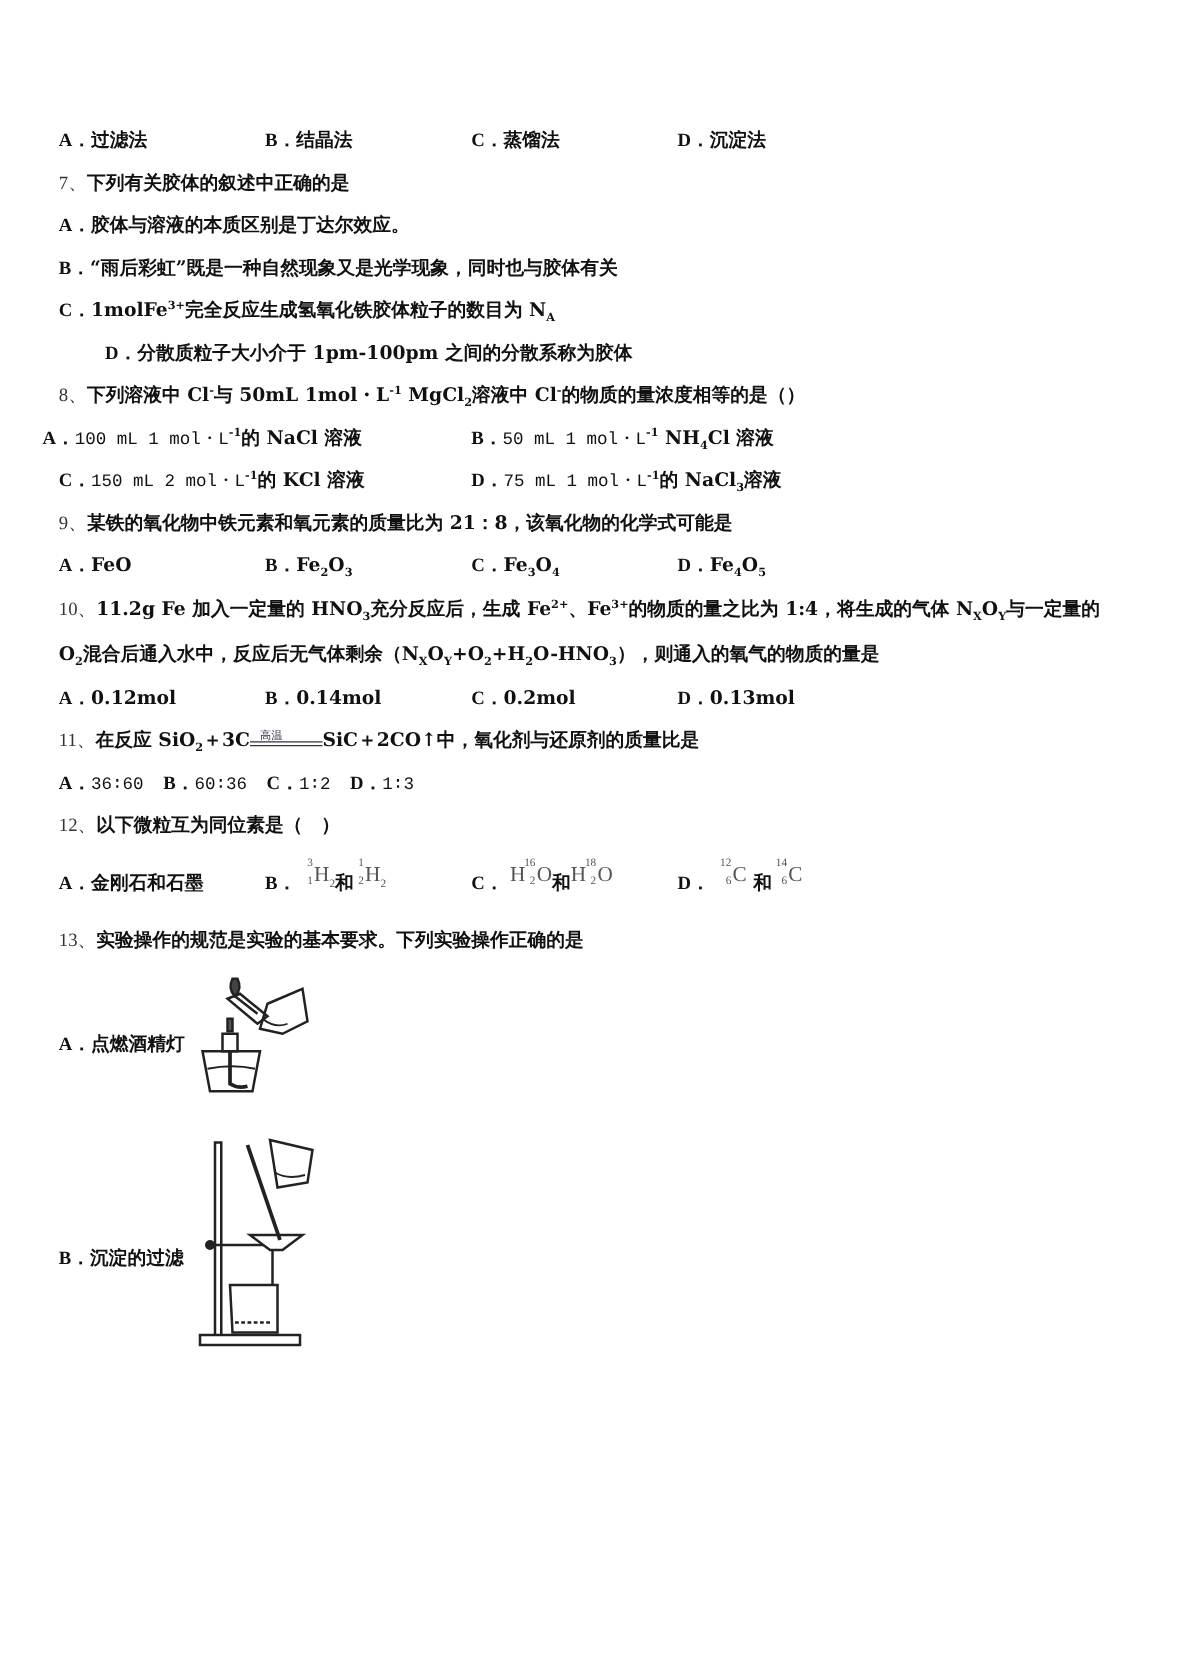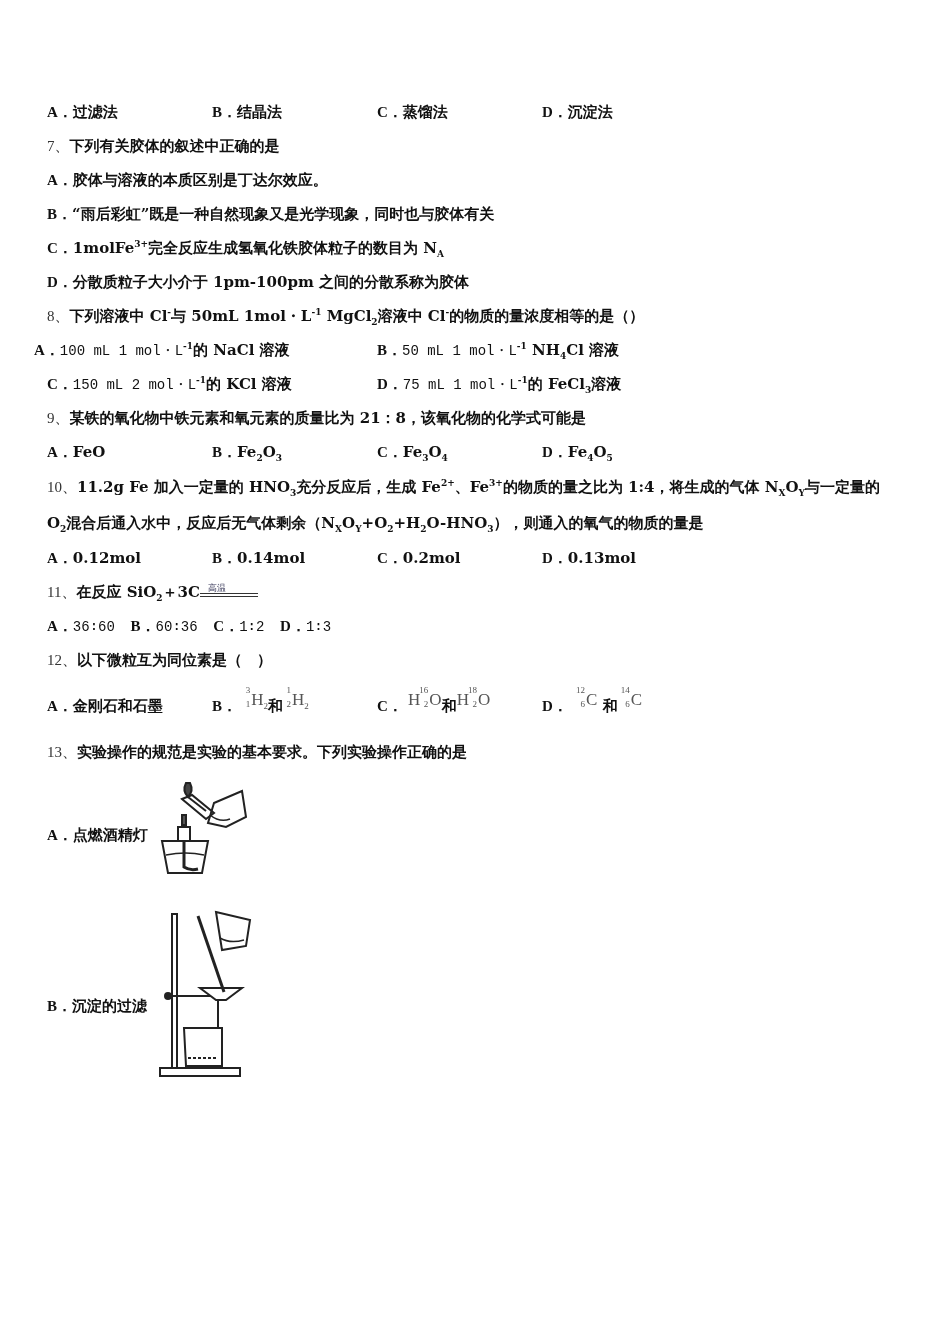--- a/index.html
+++ b/index.html
@@ -26,42 +26,42 @@
 
 <div class="opt" style="left:47px;top:102px;"><span class="lbl">A．</span><span>过滤法</span></div>
 <div class="opt" style="left:212px;top:102px;"><span class="lbl">B．</span><span>结晶法</span></div>
 <div class="opt" style="left:377px;top:102px;"><span class="lbl">C．</span><span>蒸馏法</span></div>
 <div class="opt" style="left:542px;top:102px;"><span class="lbl">D．</span><span>沉淀法</span></div>
 
 <div class="line" style="top:136px;"><span class="qn">7、</span><span>下列有关胶体的叙述中正确的是</span></div>
 <div class="line" style="top:170px;"><span class="lbl">A．</span><span>胶体与溶液的本质区别是丁达尔效应。</span></div>
 <div class="line" style="top:204px;"><span class="lbl">B．</span><span>“雨后彩虹”既是一种自然现象又是光学现象，同时也与胶体有关</span></div>
 <div class="line" style="top:238px;"><span class="lbl">C．</span><span>1molFe</span><sup>3+</sup><span>完全反应生成氢氧化铁胶体粒子的数目为 N</span><sub>A</sub></div>
-<div class="line" style="top:272px;"><span class="lbl">D．</span><span>分散质粒子大小介于 1pm-100pm 之间的分散系称为胶体</span></div>
+<div class="line" style="top:272px;margin-left:37px;"><span class="lbl">D．</span><span>分散质粒子大小介于 1pm-100pm 之间的分散系称为胶体</span></div>
 
 <div class="line" style="top:306px;"><span class="qn">8、</span><span>下列溶液中 Cl</span><sup>-</sup><span>与 50mL 1mol・L</span><sup>-1</sup><span> MgCl</span><sub>2</sub><span>溶液中 Cl</span><sup>-</sup><span>的物质的量浓度相等的是（）</span></div>
 <div class="opt" style="left:34px;top:340px;"><span class="lbl">A．</span><span class="mono">100 mL 1 mol・L</span><sup>-1</sup><span>的 NaCl 溶液</span></div>
 <div class="opt" style="left:377px;top:340px;"><span class="lbl">B．</span><span class="mono">50 mL 1 mol・L</span><sup>-1</sup><span> NH</span><sub>4</sub><span>Cl 溶液</span></div>
 <div class="opt" style="left:47px;top:374px;"><span class="lbl">C．</span><span class="mono">150 mL 2 mol・L</span><sup>-1</sup><span>的 KCl 溶液</span></div>
-<div class="opt" style="left:377px;top:374px;"><span class="lbl">D．</span><span class="mono">75 mL 1 mol・L</span><sup>-1</sup><span>的 FeCl</span><sub>3</sub><span>溶液</span></div>
+<div class="opt" style="left:377px;top:374px;"><span class="lbl">D．</span><span class="mono">75 mL 1 mol・L</span><sup>-1</sup><span>的 NaCl</span><sub>3</sub><span>溶液</span></div>
 
 <div class="line" style="top:408px;"><span class="qn">9、</span><span>某铁的氧化物中铁元素和氧元素的质量比为 21：8，该氧化物的化学式可能是</span></div>
 <div class="opt" style="left:47px;top:442px;"><span class="lbl">A．</span><span>FeO</span></div>
 <div class="opt" style="left:212px;top:442px;"><span class="lbl">B．</span><span>Fe</span><sub>2</sub><span>O</span><sub>3</sub></div>
 <div class="opt" style="left:377px;top:442px;"><span class="lbl">C．</span><span>Fe</span><sub>3</sub><span>O</span><sub>4</sub></div>
 <div class="opt" style="left:542px;top:442px;"><span class="lbl">D．</span><span>Fe</span><sub>4</sub><span>O</span><sub>5</sub></div>
 
 <div class="line" style="top:477px;"><span class="qn">10、</span><span>11.2g Fe 加入一定量的 HNO</span><sub>3</sub><span>充分反应后，生成 Fe</span><sup>2+</sup><span>、Fe</span><sup>3+</sup><span>的物质的量之比为 1:4，将生成的气体 N</span><sub>X</sub><span>O</span><sub>Y</sub><span>与一定量的</span></div>
 <div class="line" style="top:513px;"><span>O</span><sub>2</sub><span>混合后通入水中，反应后无气体剩余（N</span><sub>X</sub><span>O</span><sub>Y</sub><span>+O</span><sub>2</sub><span>+H</span><sub>2</sub><span>O-HNO</span><sub>3</sub><span>），则通入的氧气的物质的量是</span></div>
 <div class="opt" style="left:47px;top:548px;"><span class="lbl">A．</span><span>0.12mol</span></div>
 <div class="opt" style="left:212px;top:548px;"><span class="lbl">B．</span><span>0.14mol</span></div>
 <div class="opt" style="left:377px;top:548px;"><span class="lbl">C．</span><span>0.2mol</span></div>
 <div class="opt" style="left:542px;top:548px;"><span class="lbl">D．</span><span>0.13mol</span></div>
 
-<div class="line" style="top:582px;"><span class="qn">11、</span><span>在反应 SiO</span><sub>2</sub><span>＋3C</span><span class="arrow-cond"><span class="txt">高温</span><span class="l1"></span><span class="l2"></span></span></div>
+<div class="line" style="top:582px;"><span class="qn">11、</span><span>在反应 SiO</span><sub>2</sub><span>＋3C</span><span class="arrow-cond"><span class="txt">高温</span><span class="l1"></span><span class="l2"></span></span><span>SiC＋2CO↑中，氧化剂与还原剂的质量比是</span></div>
 <div class="line" style="top:616px;">
   <span class="lbl">A．</span><span class="mono">36∶60</span>&nbsp;&nbsp;
   <span class="lbl">B．</span><span class="mono">60∶36</span>&nbsp;&nbsp;
   <span class="lbl">C．</span><span class="mono">1∶2</span>&nbsp;&nbsp;
   <span class="lbl">D．</span><span class="mono">1∶3</span>
 </div>
 
 <div class="line" style="top:650px;"><span class="qn">12、</span><span>以下微粒互为同位素是（　）</span></div>
 <div class="opt" style="left:47px;top:696px;"><span class="lbl">A．</span><span>金刚石和石墨</span></div>
 <div class="opt" style="left:212px;top:690px;">

